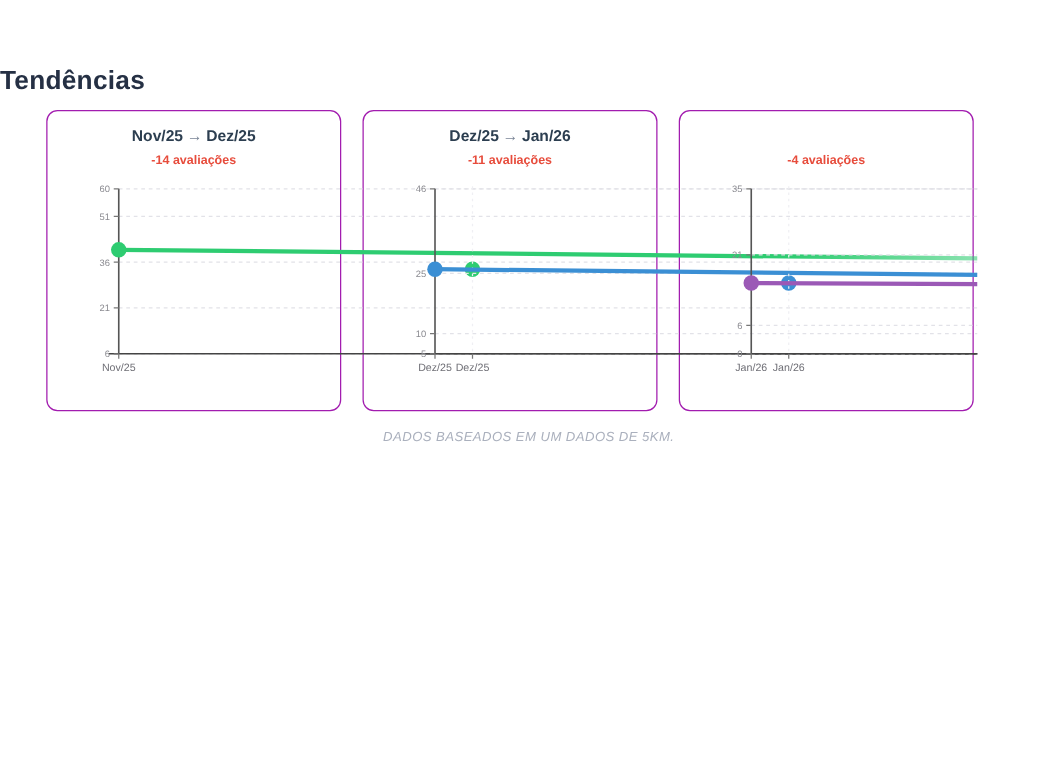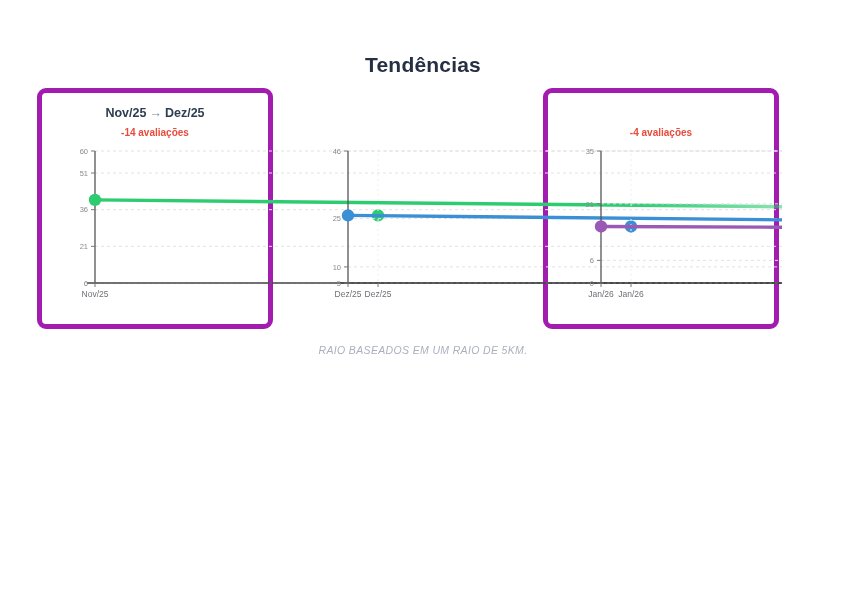--- a/index.html
+++ b/index.html
@@ -21,21 +21,21 @@
     width: 846px;
     height: 615px;
   }
 
   
   .page-title {
     position: absolute;
     left: 0;
     top: 53px;
     width: 846px;
-    text-align: center;
+    text-align: left;
     font-size: 21px;
     font-weight: bold;
     color: #253044;
     letter-spacing: 0.2px;
   }
 
   
   .cards-row {
     position: absolute;
     left: 37px;
@@ -43,21 +43,21 @@
     width: 745px;
     height: 243px;
   }
 
   .card {
     position: absolute;
     top: 0;
     width: 236px;
     height: 241px;
     background: #ffffff;
-    border: 5px solid #a21caf;
+    border: 1px solid #a21caf;
     border-radius: 9px;
     box-sizing: border-box;
   }
   .card-0 { left: 0px; }
   .card-1 { left: 253px; }
   .card-2 { left: 506px; }
 
   .card-title {
     position: absolute;
     left: 0;
@@ -136,20 +136,26 @@
 
   <div class="cards-row">
 
     <div class="card card-0">
       <div class="card-title">
         <span>Nov/25</span><span class="arrow">→</span><span>Dez/25</span>
       </div>
       <div class="card-sub">-14 avaliações</div>
     </div>
 
+    <div class="card card-1">
+      <div class="card-title">
+        <span>Dez/25</span><span class="arrow">→</span><span>Jan/26</span>
+      </div>
+      <div class="card-sub">-11 avaliações</div>
+    </div>
 
     <div class="card card-2">
       <div class="card-sub">-4 avaliações</div>
     </div>
 
   </div>
 
   <div class="charts-layer">
     <svg id="chart-svg" width="745" height="243">
         <g>
@@ -240,15 +246,15 @@
               <stop offset="78%" stop-color="#9b59b6" stop-opacity="1"></stop>
               <stop offset="100%" stop-color="#9b59b6" stop-opacity="0.55"></stop>
             </linearGradient>
           </defs>
           <line x1="564" y1="138.42857142857144" x2="1254" y2="141.4457142857143" stroke="url(#lineGrad2)" stroke-width="3.4" stroke-linecap="round"></line>
           <circle cx="564" cy="138.42857142857144" r="6.2" fill="#9b59b6"></circle>
         </g>
       </svg>
   </div>
 
-  <div class="footer-note">RAIO BASEADOS EM UM RAIO DE 5KM.</div>
+  <div class="footer-note">DADOS BASEADOS EM UM DADOS DE 5KM.</div>
 
 </div>
 
 </body></html>

